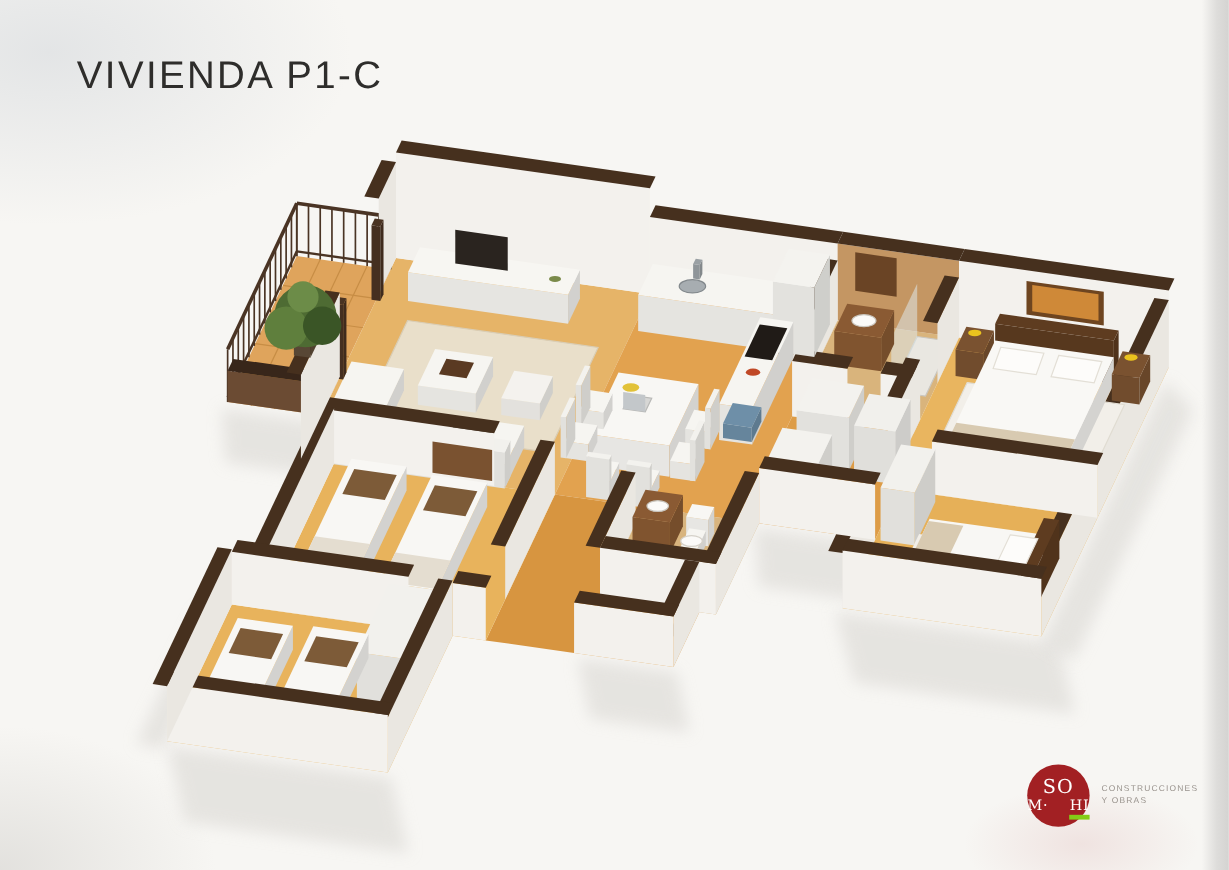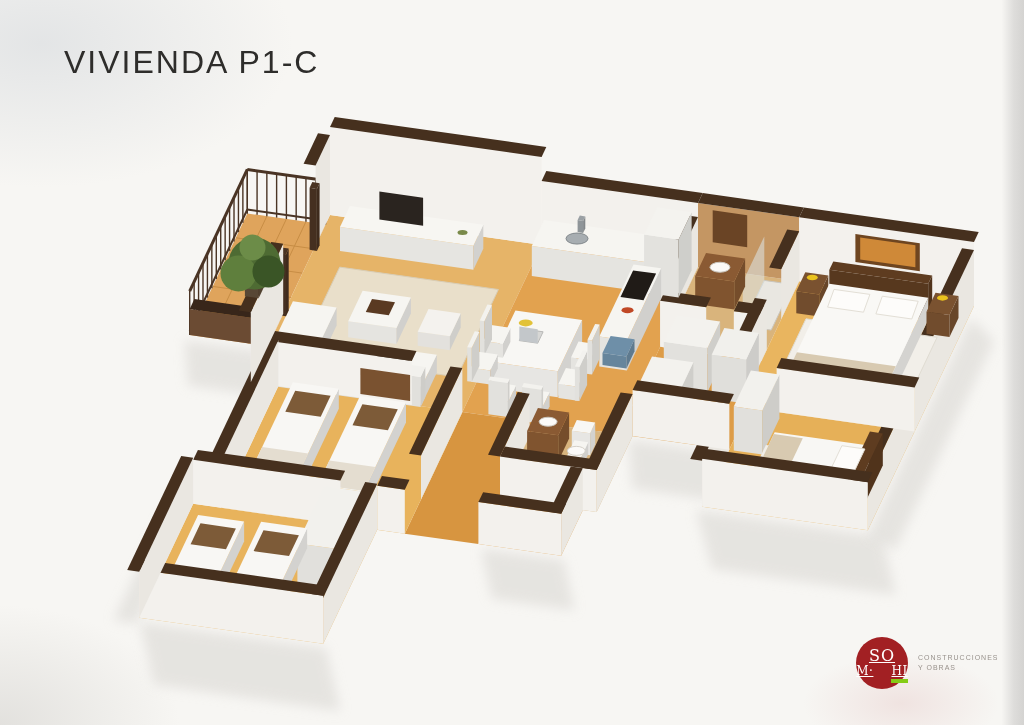--- a/index.html
+++ b/index.html
@@ -14,21 +14,21 @@
   }
   .page-title{
     position:absolute;left:64px;top:44px;margin:0;
     font-size:32px;font-weight:400;letter-spacing:2px;color:#2e2d2b;
   }
   svg.plan{position:absolute;left:0;top:0;}
   .logo{position:absolute;left:856px;top:637px;display:flex;align-items:center;}
   .logo-circle{
     width:52px;height:52px;border-radius:50%;background:#a22023;
     display:flex;flex-direction:column;align-items:center;justify-content:center;
-    color:#fff;font-family:"DejaVu Serif", serif;line-height:1.05;text-decoration:underline;
+    color:#fff;font-family:"DejaVu Serif", serif;line-height:1.05;
   }
   .logo-top{font-size:16px;letter-spacing:1px;}
   .logo-bottom{font-size:12px;letter-spacing:0.5px;}
   .logo-bottom .hi{border-bottom:4px solid #84cc16;padding-bottom:1px;margin-left:18px;}
   .logo-text{margin-left:10px;color:#98928c;font-size:7px;letter-spacing:1px;line-height:1.5;}
 </style>
 </head>
 <body>
 
 <h1 class="page-title">VIVIENDA P1-C</h1>

